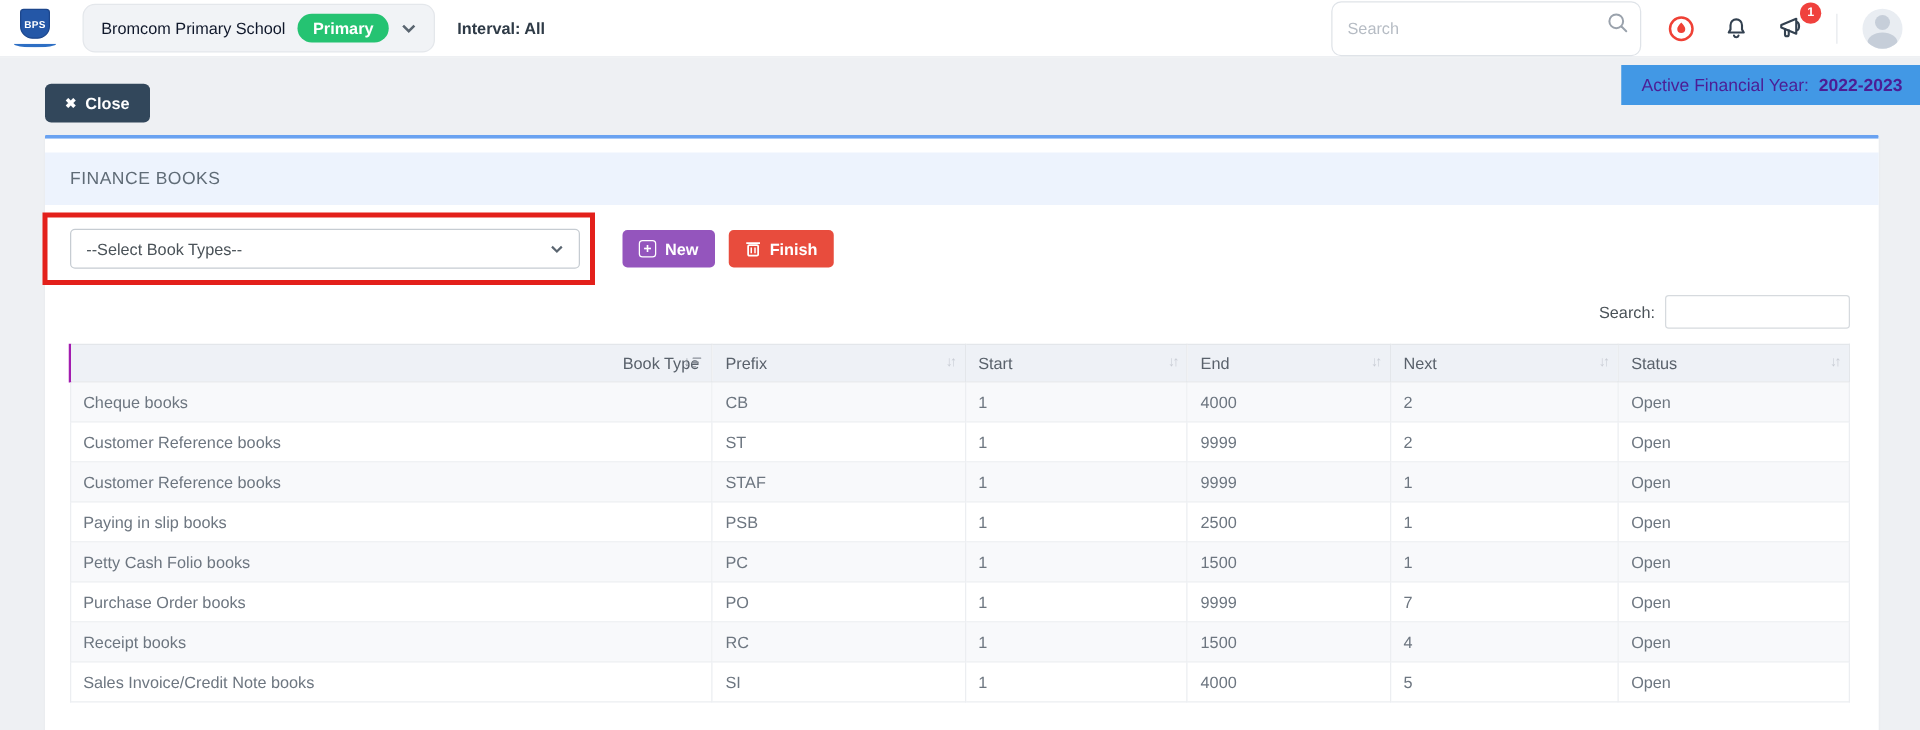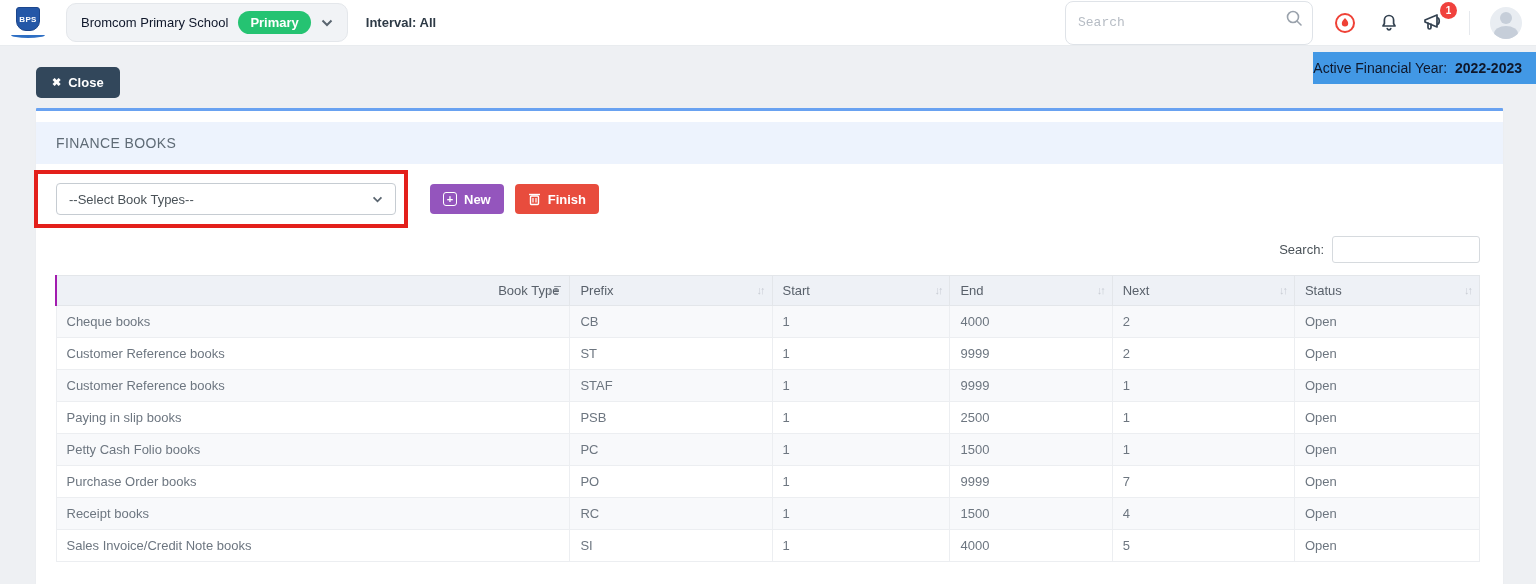--- a/index.html
+++ b/index.html
@@ -21,21 +21,21 @@
   .school-pill .name { font-size:13px; color:#0f172a; }
   .badge-primary { background:#25c372; color:#fff; font-size:13px; font-weight:bold;
                    padding:4px 12px; border-radius:12px;text-align:center; }
   .chev { stroke:#5a6570; stroke-width:2; fill:none; }
   .interval { font-size:13px; font-weight:bold; color:#2e3a46; }
 
   .nav-right { display:flex; align-items:center; gap:20px; }
   .search-wrap { position:relative; width:248px; }
   .search-wrap input { width:100%; height:44px; border:1px solid #dfe3e8; border-radius:8px;
                        padding:0 34px 0 12px; font-size:13px; color:#495057; outline:none;
-                       font-family:Liberation Mono, monospace; }
+                       font-family:Liberation Sans, sans-serif; }
   .search-wrap input::placeholder { color:#b6bcc4; }
   .search-wrap svg { position:absolute; right:10px; top:8px; }
   .nav-icon { display:flex; align-items:center; justify-content:center; cursor:pointer; position:relative; }
   .n-badge { position:absolute; top:-8px; right:-8px; min-width:17px; height:17px; background:#f0413d;
              color:#fff; font-size:10px; font-weight:bold; border-radius:50%;
              display:flex; align-items:center; justify-content:center; padding:0 4px; }
   .v-divider { width:1px; height:24px; background:#e6e9ed; }
   .avatar { width:32px; height:32px; border-radius:50%; background:#e9edf2; position:relative;
             overflow:hidden; cursor:pointer; }
   .avatar .head { position:absolute; top:5px; left:10px; width:12px; height:12px;
@@ -44,34 +44,34 @@
                    border-radius:50% 50% 0 0; background:#c6ced9; }
 
   
   .content { position:relative; }
   .toolbar-row { position:relative; height:62px; }
   .close-btn { position:absolute; left:36px; top:21px; background:#32475b; color:#fff;
                border:none; border-radius:5px; padding:8px 16px; font-size:13px; font-weight:bold;
                display:flex; align-items:center; gap:7px; cursor:pointer;
                font-family:"Liberation Sans", sans-serif; }
   .close-btn .x { font-size:11px; }
-  .year-banner { position:absolute; right:0; top:6px; background:#4298e5; color:#0f172a;
-                 font-size:14px; padding:8px 14px 8px 0; }
+  .year-banner { position:absolute; right:0; top:6px; background:#4298e5; color:#4c1d95;
+                 font-size:14px; padding:8px 14px 8px 16px; }
   .year-banner b { font-weight:bold; margin-left:4px; }
 
   
   .card { margin:0 33px 0 36px; background:#fff; border-top:3px solid #69a2f1;
           border-radius:1px; box-shadow:0 1px 2px rgba(0,0,0,.04); }
   .card-header { background:#edf3fd; padding:12px 20px;margin-top:11px; }
   .card-header span { font-size:14px; color:#5f6b76; letter-spacing:.4px; }
   .card-body { padding:6px 23px 30px 19px; }
 
   .controls-row { display:flex; align-items:center; margin-bottom:0; }
   .select-highlight { border:4px solid #e3201b; padding:9px 8px 9px 18px; margin-left:-21px; }
-  .fake-select { width:340px; height:32px; border:1px solid #c6ccd2; border-radius:4px;
+  .fake-select { width:408px; height:32px; border:1px solid #c6ccd2; border-radius:4px;
                  display:flex; align-items:center; justify-content:space-between;
                  padding:0 12px; font-size:13px; color:#4a5258; cursor:pointer; background:#fff; }
   .btn { border:none; border-radius:4px; color:#fff; font-size:13px; font-weight:bold;
          height:30px; padding:0 13px; display:flex; align-items:center; gap:7px; cursor:pointer;
          font-family:"Liberation Sans", sans-serif; }
   .btn-new { background:#9455bd; margin-left:22px; }
   .btn-new .plus { width:14px; height:14px; border:1.5px solid #fff; border-radius:3px;
                    font-size:11px; line-height:11px; display:flex; align-items:center;
                    justify-content:center; font-weight:bold; }
   .btn-finish { background:#e84c3d; margin-left:11px; }

